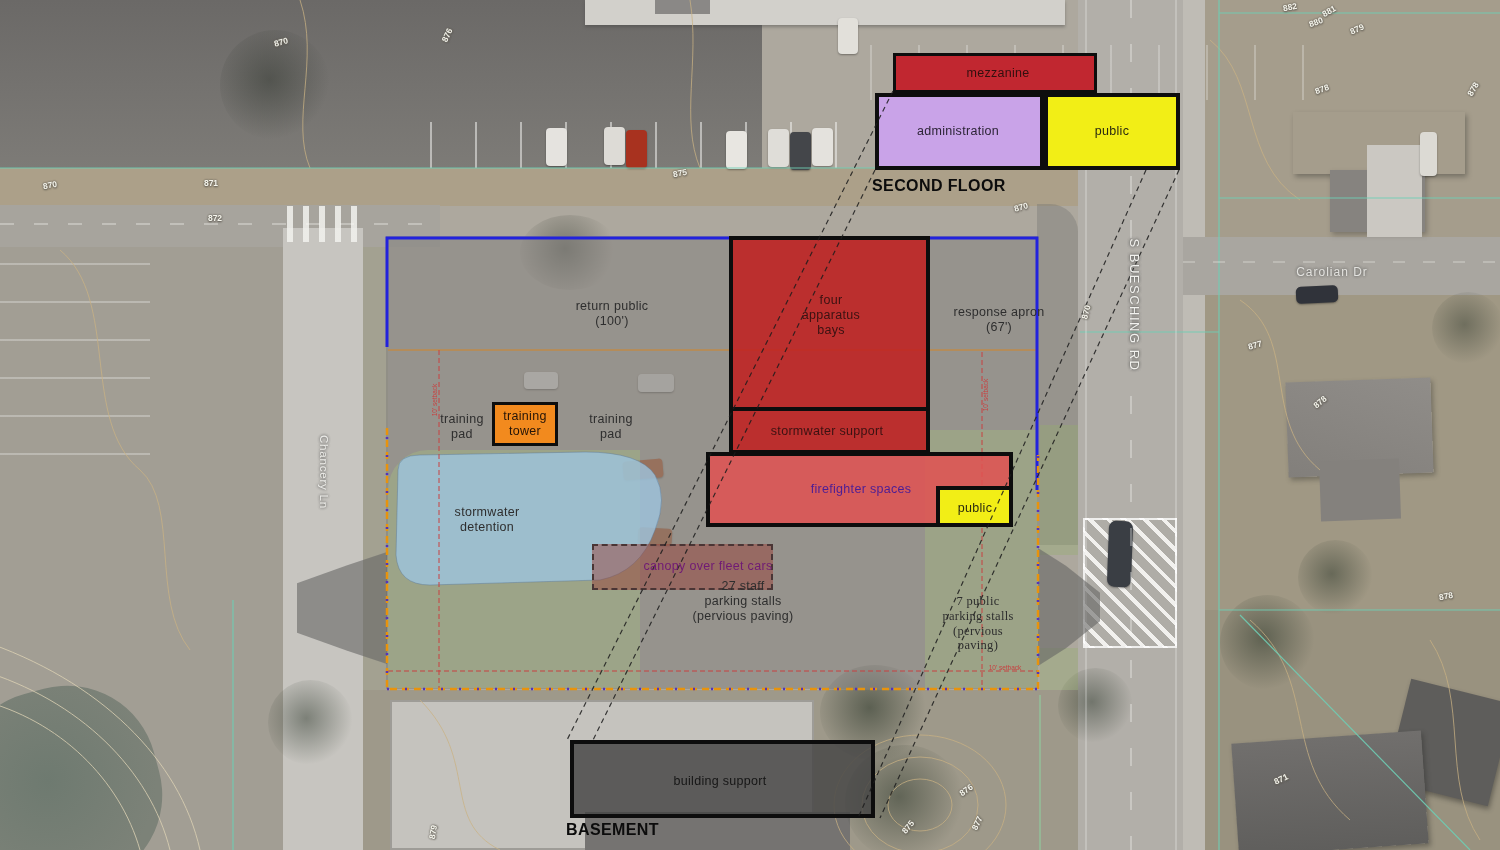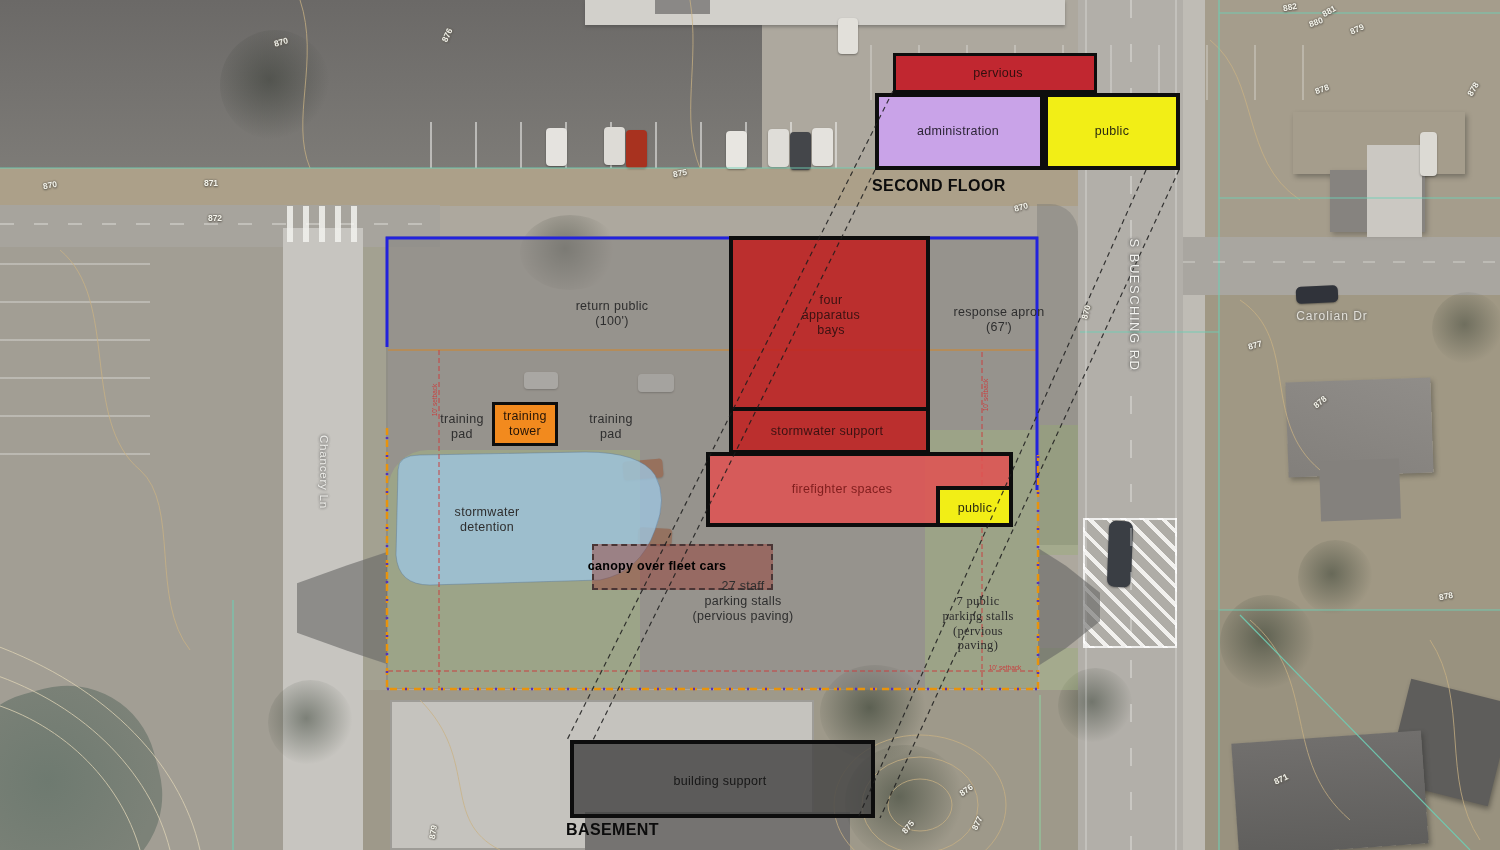--- a/index.html
+++ b/index.html
@@ -172,53 +172,53 @@
   </svg>
 
   <div class="lbl" style="left:612px;top:314px;">return public
 (100')</div>
   <div class="lbl" style="left:999px;top:320px;text-align:center;">response apron
 (67')</div>
   <div class="lbl" style="left:831px;top:315px;color:#3a1212;">four
 apparatus
 bays</div>
   <div class="lbl" style="left:827px;top:431px;color:#3a1212;">stormwater support</div>
-  <div class="lbl" style="left:842px;top:489px;color:#7f1d1d;">firefighter spaces</div>
+  <div class="lbl" style="left:861px;top:489px;color:#4c1d95;">firefighter spaces</div>
   <div class="lbl" style="left:975px;top:508px;color:#2a2a10;">public</div>
   <div class="lbl" style="left:462px;top:427px;">training
 pad</div>
   <div class="lbl" style="left:525px;top:424px;color:#241408;">training
 tower</div>
   <div class="lbl" style="left:611px;top:427px;">training
 pad</div>
   <div class="lbl" style="left:487px;top:520px;">stormwater
 detention</div>
-  <div class="lbl" style="left:657px;top:566px;color:#000000;font-weight:bold;">canopy over fleet cars</div>
+  <div class="lbl" style="left:708px;top:566px;color:#701a75;">canopy over fleet cars</div>
   <div class="lbl" style="left:743px;top:601px;">27 staff
 parking stalls
 (pervious paving)</div>
   <div class="lbl" style="left:978px;top:623px;font-family:Liberation Serif, serif;">7 public
 parking stalls
 (pervious
 paving)</div>
   <div class="lbl" style="left:720px;top:781px;color:#161616;">building support</div>
-  <div class="lbl" style="left:998px;top:73px;color:#32100f;">pervious</div>
+  <div class="lbl" style="left:998px;top:73px;color:#32100f;">mezzanine</div>
   <div class="lbl" style="left:958px;top:131px;color:#2c2436;">administration</div>
   <div class="lbl" style="left:1112px;top:131px;color:#2a2a10;">public</div>
 
   <div class="floor-title" style="left:872px;top:177px;">SECOND FLOOR</div>
   <div class="floor-title" style="left:566px;top:821px;">BASEMENT</div>
 
   <div class="lbl" style="left:435px;top:400px;font-size:6.5px;color:#c84040;letter-spacing:0;transform:translate(-50%,-50%) rotate(-90deg);">10' setback</div>
   <div class="lbl" style="left:986px;top:395px;font-size:6.5px;color:#c84040;letter-spacing:0;transform:translate(-50%,-50%) rotate(-90deg);">10' setback</div>
   <div class="lbl" style="left:1005px;top:668px;font-size:6.5px;color:#c84040;letter-spacing:0;">10' setback</div>
 
   <div class="street" style="left:1134px;top:305px;font-size:13px;letter-spacing:1.5px;transform:translate(-50%,-50%) rotate(90deg);">S BUESCHING RD</div>
   <div class="street" style="left:324px;top:472px;font-size:11.5px;letter-spacing:.8px;opacity:.85;transform:translate(-50%,-50%) rotate(90deg);">Chancery Ln</div>
-  <div class="street" style="left:1332px;top:272px;font-size:12px;letter-spacing:1px;opacity:.8;transform:translate(-50%,-50%);margin-top:44px;">Carolian Dr</div>
+  <div class="street" style="left:1332px;top:272px;font-size:12px;letter-spacing:1px;opacity:.8;transform:translate(-50%,-50%);">Carolian Dr</div>
 
   <div id="contours">
       <span class="ct" style="left: 281px; top: 42px; transform: translate(-50%, -50%) rotate(-15deg);">870</span>
       <span class="ct" style="left: 50px; top: 185px; transform: translate(-50%, -50%) rotate(-10deg);">870</span>
       <span class="ct" style="left: 211px; top: 183px; transform: translate(-50%, -50%) rotate(0deg);">871</span>
       <span class="ct" style="left: 215px; top: 218px; transform: translate(-50%, -50%) rotate(0deg);">872</span>
       <span class="ct" style="left: 447px; top: 35px; transform: translate(-50%, -50%) rotate(-65deg);">876</span>
       <span class="ct" style="left: 680px; top: 173px; transform: translate(-50%, -50%) rotate(-10deg);">875</span>
       <span class="ct" style="left: 1021px; top: 207px; transform: translate(-50%, -50%) rotate(-15deg);">870</span>
       <span class="ct" style="left: 1086px; top: 312px; transform: translate(-50%, -50%) rotate(-75deg);">870</span>

